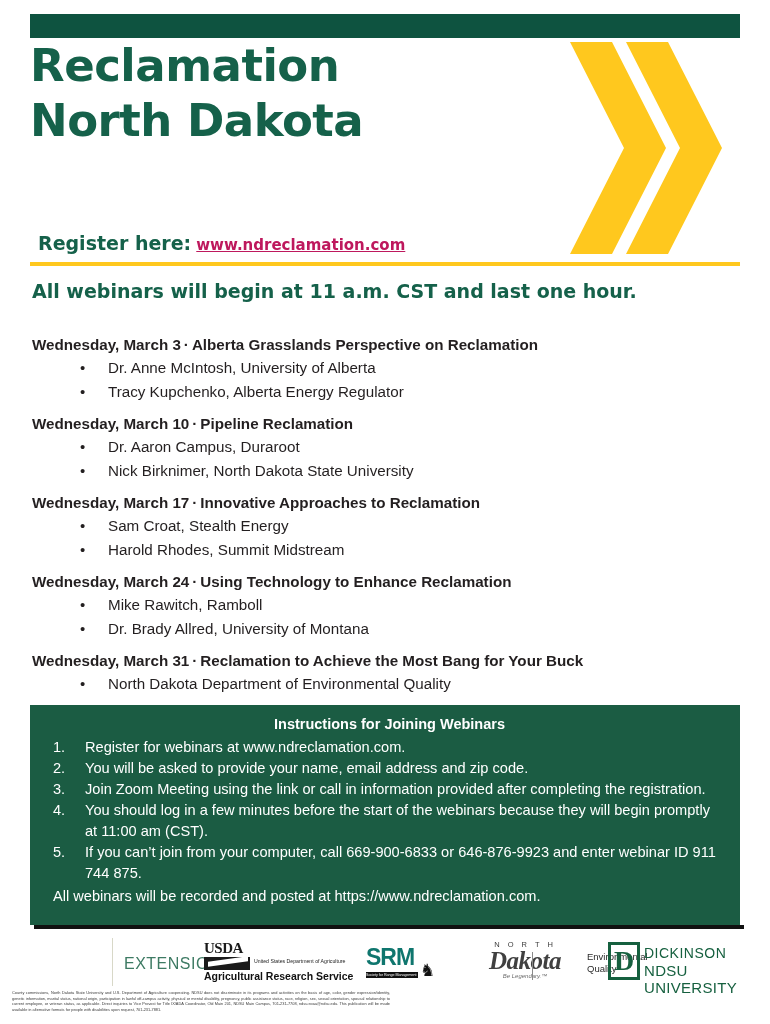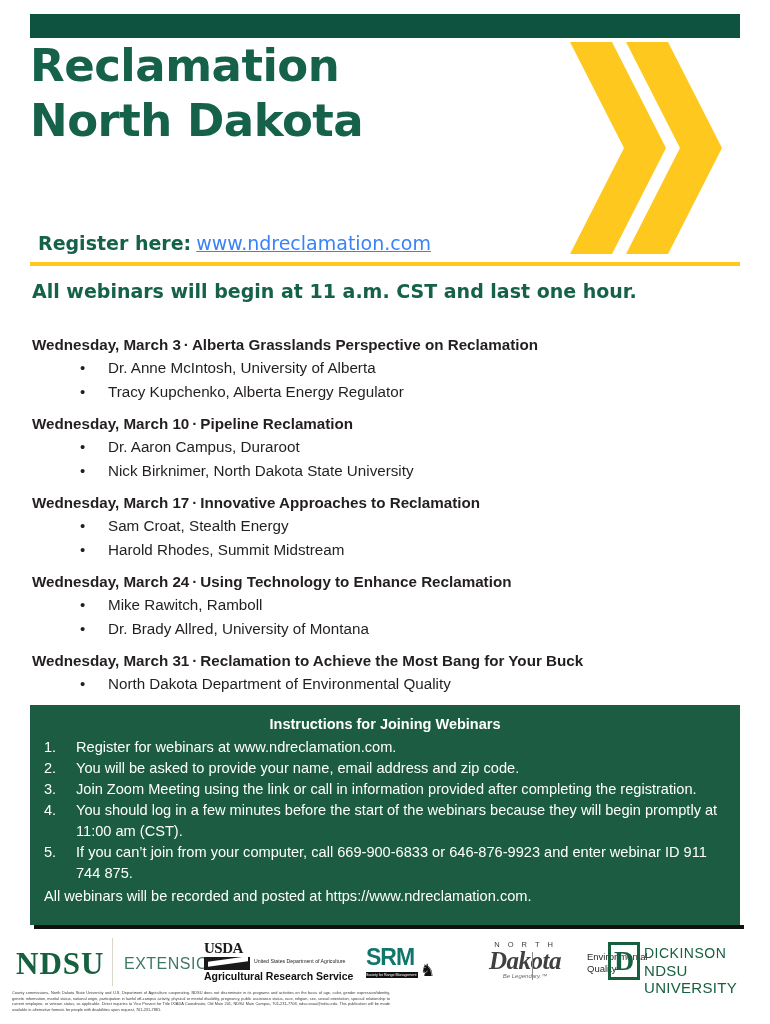--- a/index.html
+++ b/index.html
@@ -56,23 +56,23 @@
     top: 232px;
     white-space: nowrap;
     font-family: "DejaVu Sans", sans-serif;
   }
   .register-label {
     font-size: 19px;
     font-weight: bold;
     color: #15614A;
   }
   .register-link {
-    font-size: 19px;
-    font-weight: normal;
-    color: #3b82f6;
+    font-size: 15px;
+    font-weight: bold;
+    color: #be185d;
     text-decoration: underline;
   }
 
   .yellow-rule {
     position: absolute;
     left: 30px;
     top: 262px;
     width: 710px;
     height: 4px;
     background: #FFC81E;
@@ -125,20 +125,21 @@
   
   .instr-box {
     position: absolute;
     left: 30px;
     top: 705px;
     width: 710px;
     height: 220px;
     background: #1B5C43;
     box-sizing: border-box;
     color: #ffffff;
+    padding-left: 9px;
   }
   .instr-shadow {
     position: absolute;
     left: 34px;
     top: 925px;
     width: 710px;
     height: 4px;
     background: #111111;
   }
   .instr-title {
@@ -472,21 +473,20 @@
       <li class="instr-item">
         <span class="num">5.</span>
         <span class="txt">If you can’t join from your computer, call 669-900-6833 or 646-876-9923 and enter webinar ID 911 744 875.</span>
       </li>
     </ul>
   <div class="instr-footnote">All webinars will be recorded and posted at https://www.ndreclamation.com.</div>
 </div>
 <div class="instr-shadow"></div>
 
 <div class="footer">
-  <div class="logo-ndsu">NDSU</div>
   <div class="divider-v" style="left:112px"></div>
   <div class="logo-extension">EXTENSION</div>
 
   <div class="logo-usda">
     <div class="usda-word">USDA</div>
     <div class="usda-swoosh"></div>
     <div class="usda-line1">United States Department of Agriculture</div>
     <div class="usda-line2">Agricultural Research Service</div>
   </div>
 

